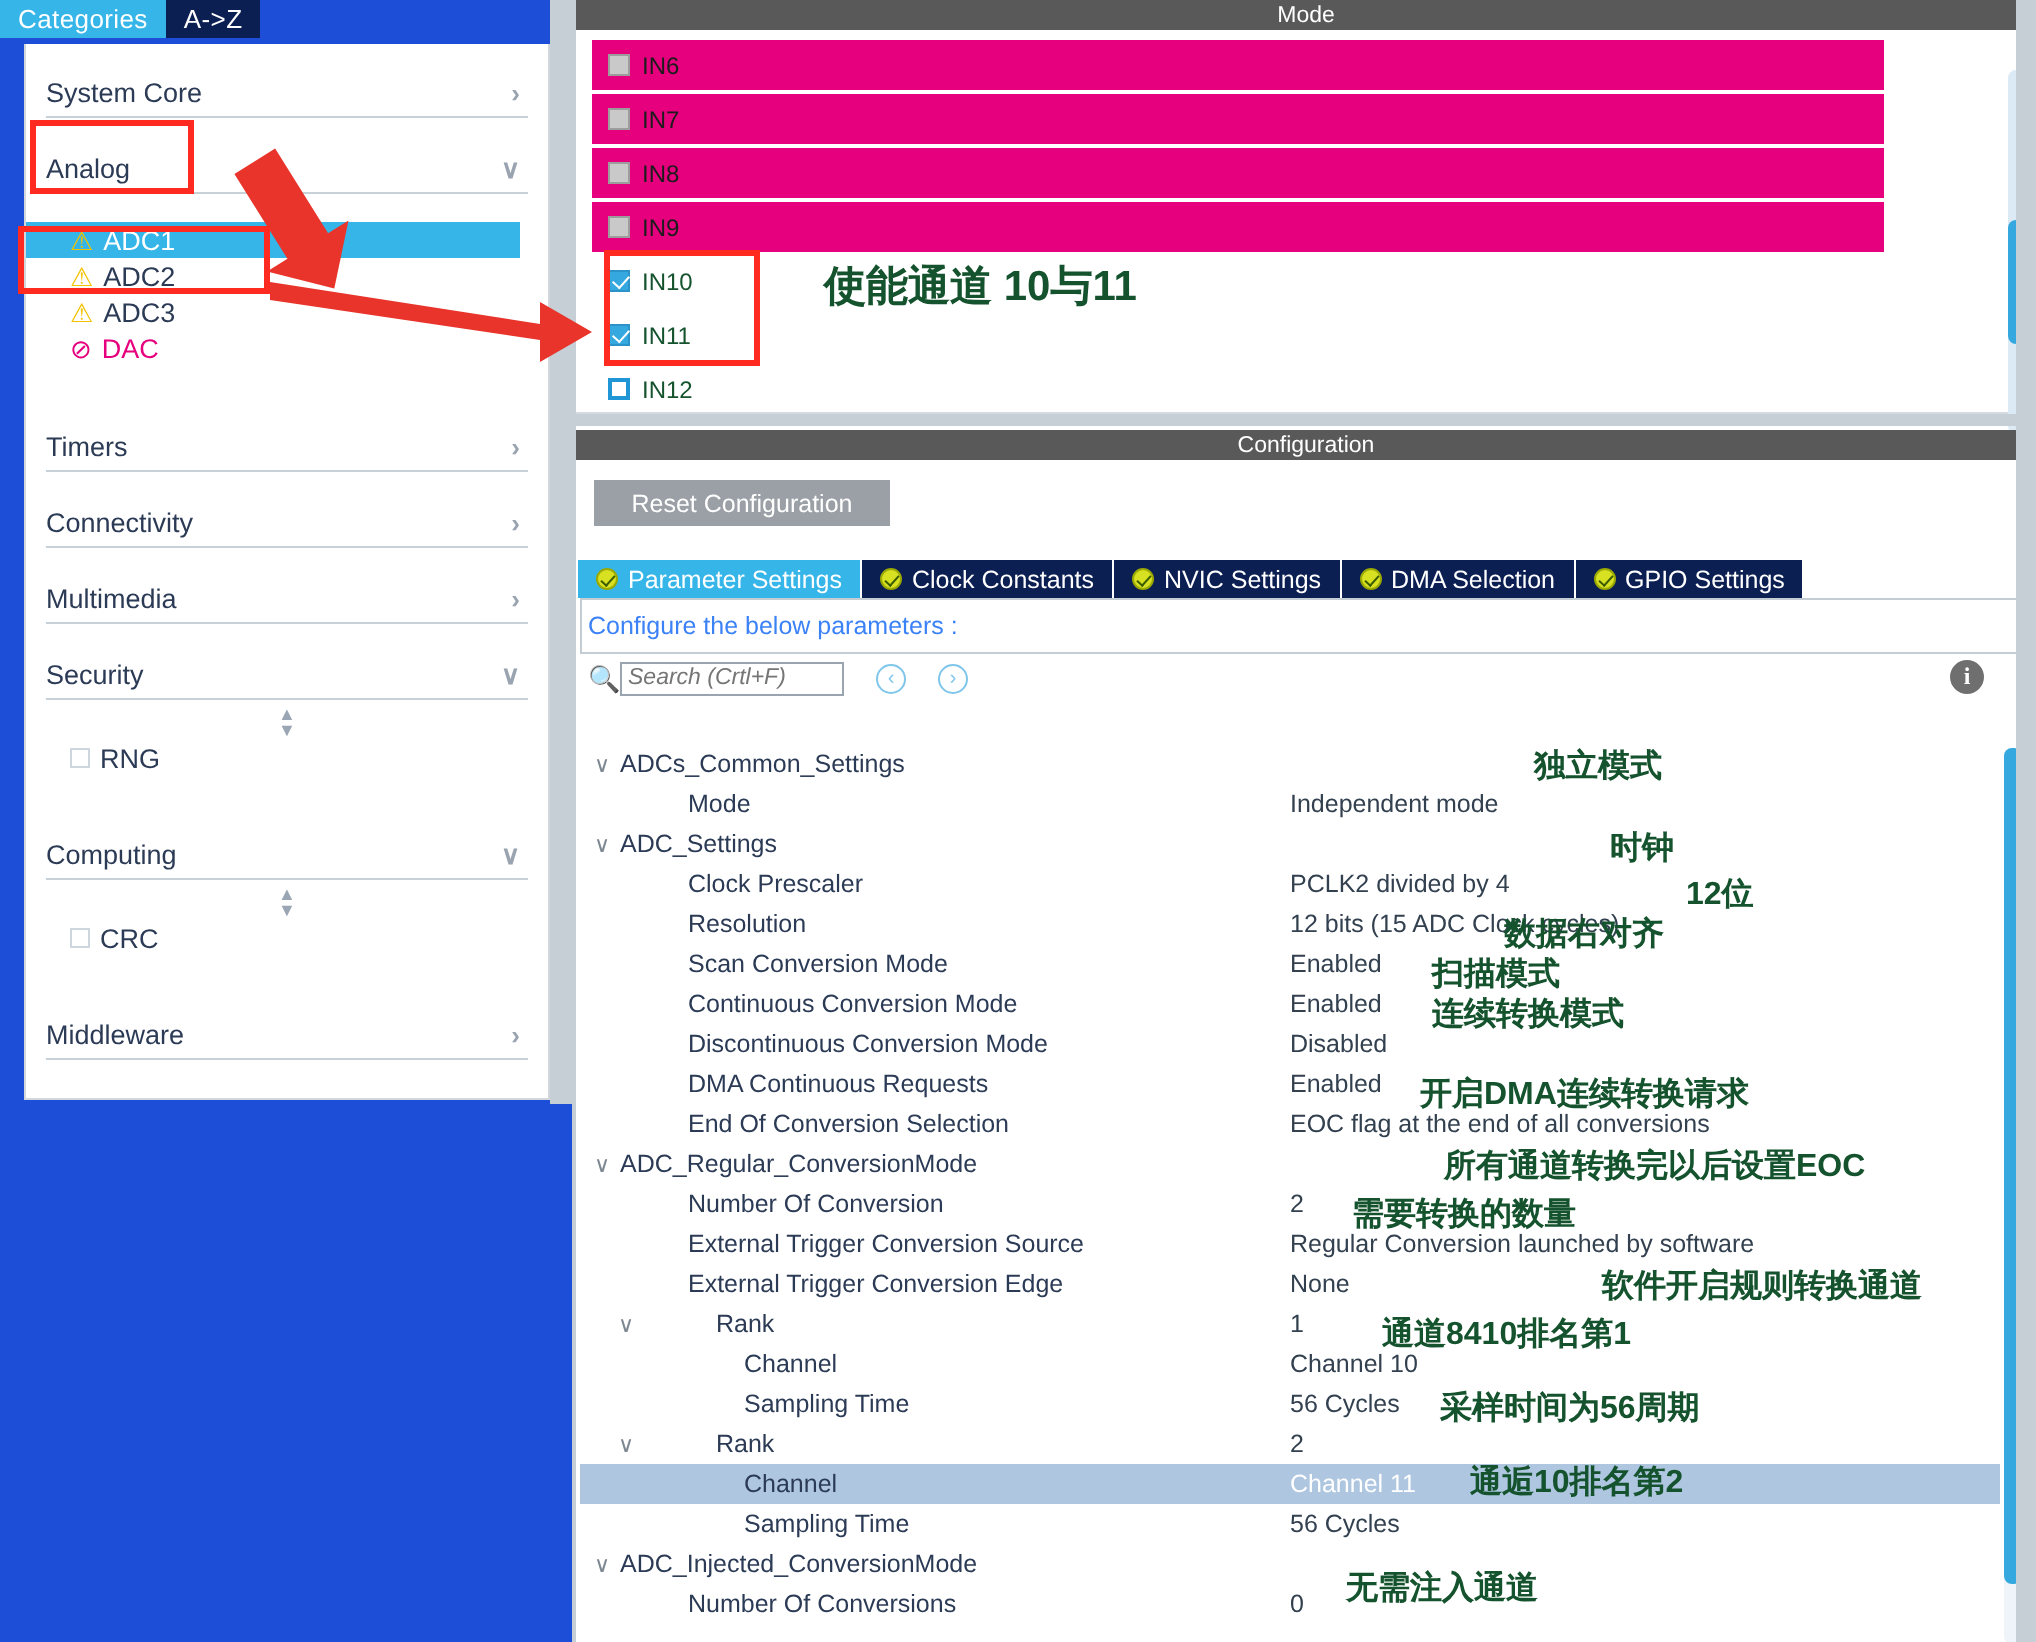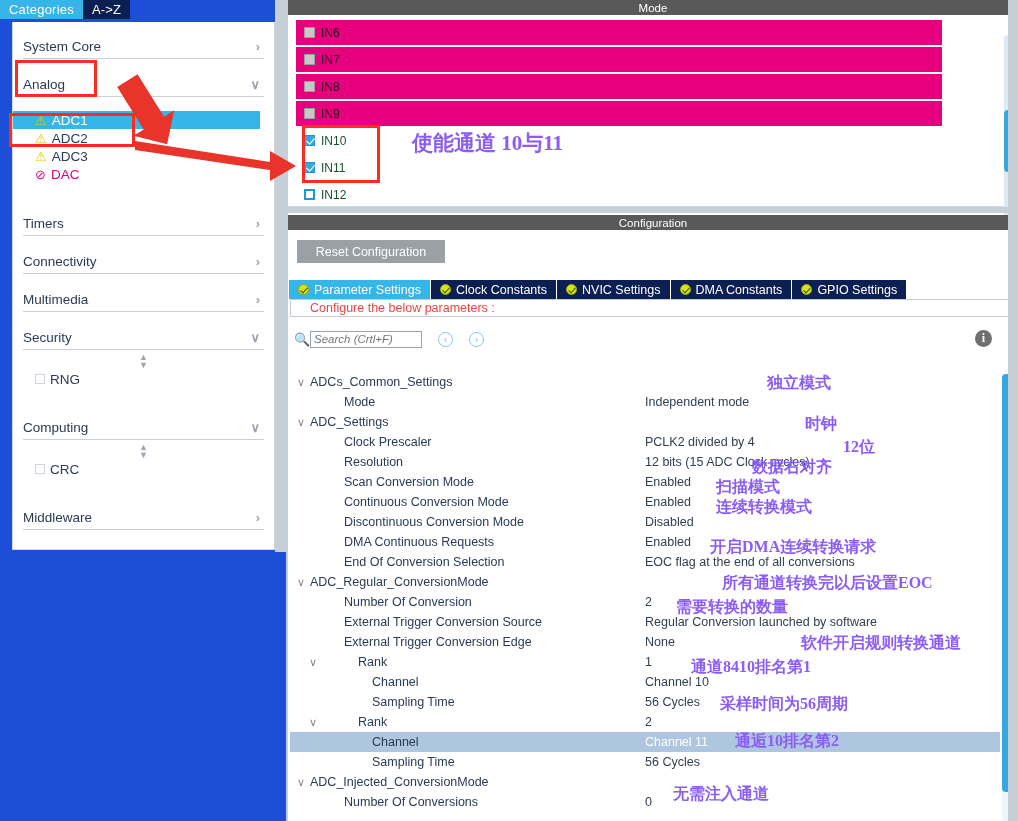--- a/index.html
+++ b/index.html
@@ -88,23 +88,23 @@
   .tab.active { background:#35b5e8; }
   .tab-ico {
     width:11px; height:11px; border-radius:50%; background:#d7e021;
     border:1px solid #9ba800; display:inline-block; position:relative;
   }
   .tab-ico::after {
     content:""; position:absolute; left:3px; top:1px; width:3px; height:6px;
     border:solid #3b5c00; border-width:0 1.5px 1.5px 0; transform:rotate(42deg);
   }
   .cfg-note {
-    position:absolute; left:2px; top:68px; width:726px; height:18px;
+    position:absolute; left:2px; top:68px; width:726px; height:28px;
     border:1px solid #c4ccd4; background:#ffffff;
-    font-size:12.5px; color:#ef4444; display:flex; align-items:center; padding-left:19px;
+    font-size:12.5px; color:#3b82f6; display:flex; align-items:center; padding-left:3px;
   }
   .searchrow { position:absolute; left:2px; top:96px; width:726px; height:24px; display:flex; align-items:center; }
   .srch-ico { width:16px; color:#35a8e0; font-size:13px; margin-left:4px; }
   .srch-input {
     width:112px; height:17px; border:1px solid #9aa4ae; background:#fff;
     font-family:"Liberation Sans", sans-serif; font-size:11.5px; font-style:italic;
     color:#a8b0b8; padding:0 3px; outline:none;
   }
   .navbtn {
     width:15px; height:15px; border-radius:50%; border:1.4px solid #7fc6ea; color:#7fc6ea;
@@ -130,21 +130,21 @@
   .lvl1b .tcaret { left:16px; } .lvl1b .tname { left:68px; }
   .lvl2 .tname { left:82px; }
 
   .cfg-sb-track { position:absolute; right:7px; top:143px; width:9px; height:448px; background:#eef4f9; border-radius:4px;}
   .cfg-sb-thumb { position:absolute; right:7px; top:143px; width:9px; height:418px; background:#35a8e0; border-radius:4px;}
   .right-edge { position:absolute; left:1008px; top:0; width:10px; height:821px; background:#c6ced6; }
   .panel-divider-v { position:absolute; left:286px; top:0; width:2px; height:821px; background:#c6ced6; }
 
   
   .redbox { position:absolute; border:3px solid #ff2a20; }
-  .redtext { position:absolute; color:#8b5cf6; font-size:21px; font-weight:bold; font-family:Liberation Serif, serif; }
+  .redtext { position:absolute; color:#14532d; font-size:21px; font-weight:bold; font-family:Liberation Sans, sans-serif; }
 </style>
 </head>
 <body>
 
 <div id="root">
 
   <div id="left-panel">
 
     <div class="cat-tabs">
       <div class="cat-tab active">Categories</div>
@@ -297,21 +297,21 @@
         <div class="tab">
           <span class="tab-ico"></span>
           <span>Clock Constants</span>
         </div>
         <div class="tab">
           <span class="tab-ico"></span>
           <span>NVIC Settings</span>
         </div>
         <div class="tab">
           <span class="tab-ico"></span>
-          <span>DMA Constants</span>
+          <span>DMA Selection</span>
         </div>
         <div class="tab">
           <span class="tab-ico"></span>
           <span>GPIO Settings</span>
         </div>
       </div>
 
       <div class="cfg-note">Configure the below parameters :</div>
 
       <div class="searchrow">

